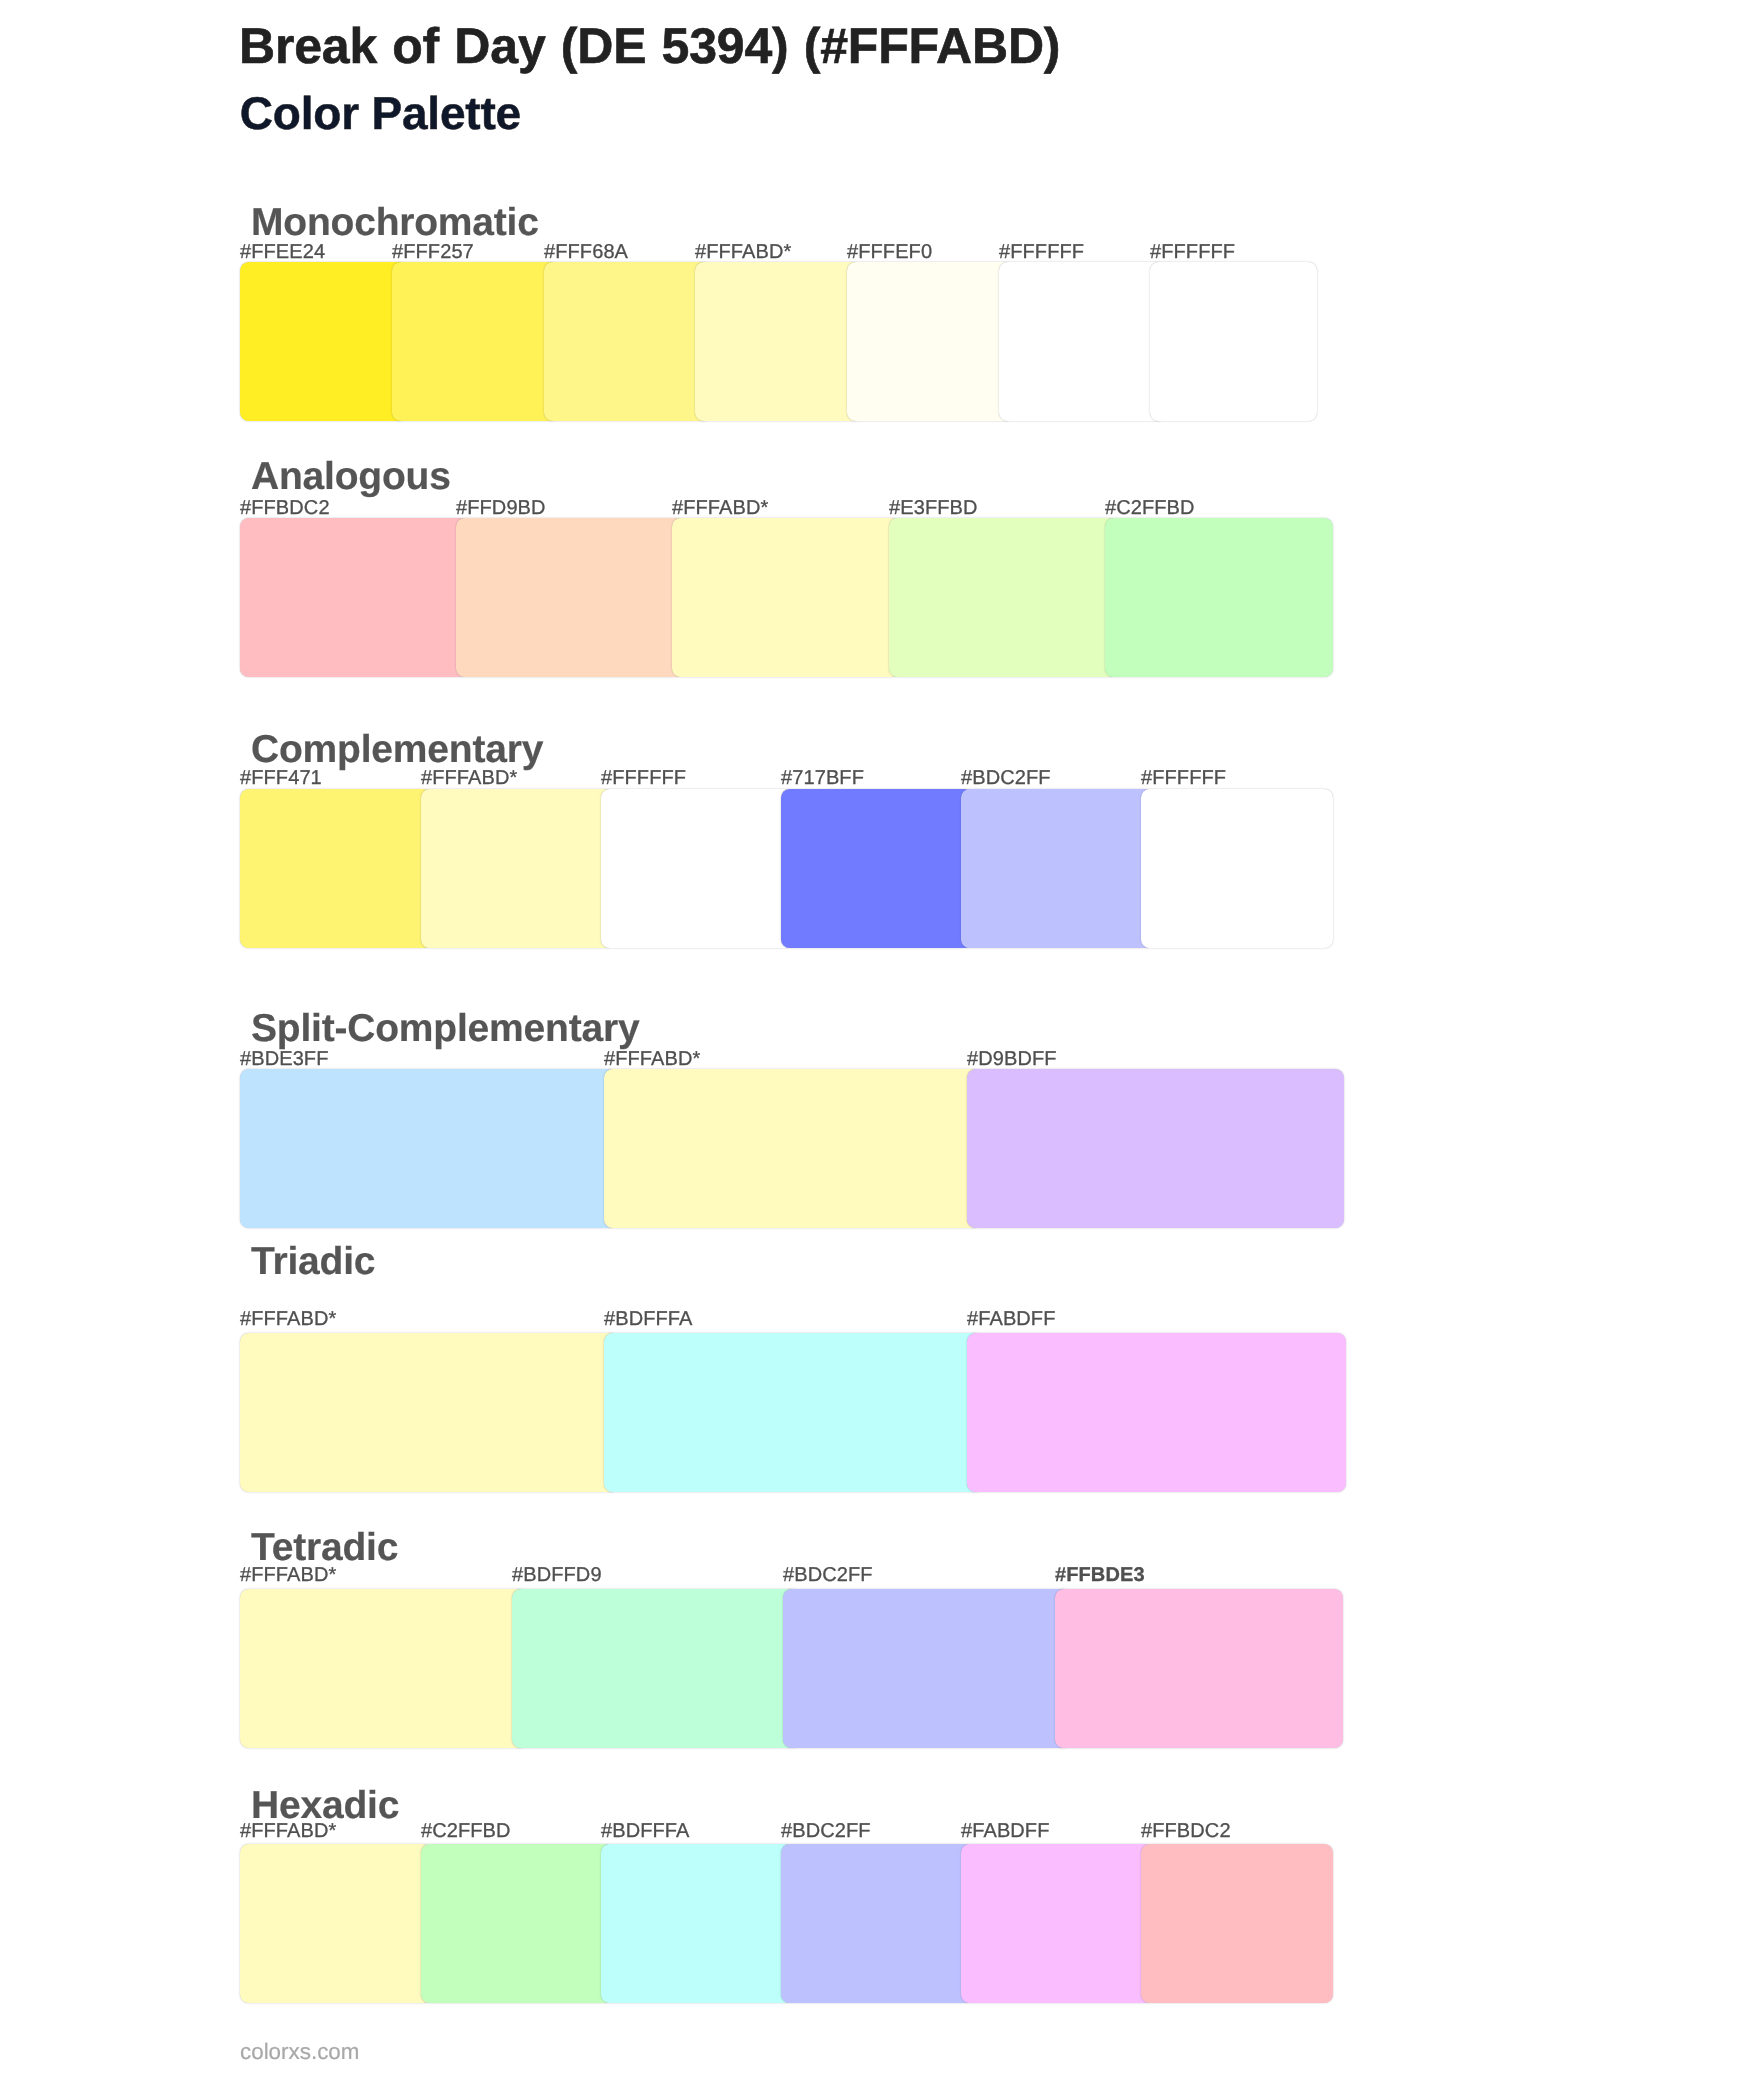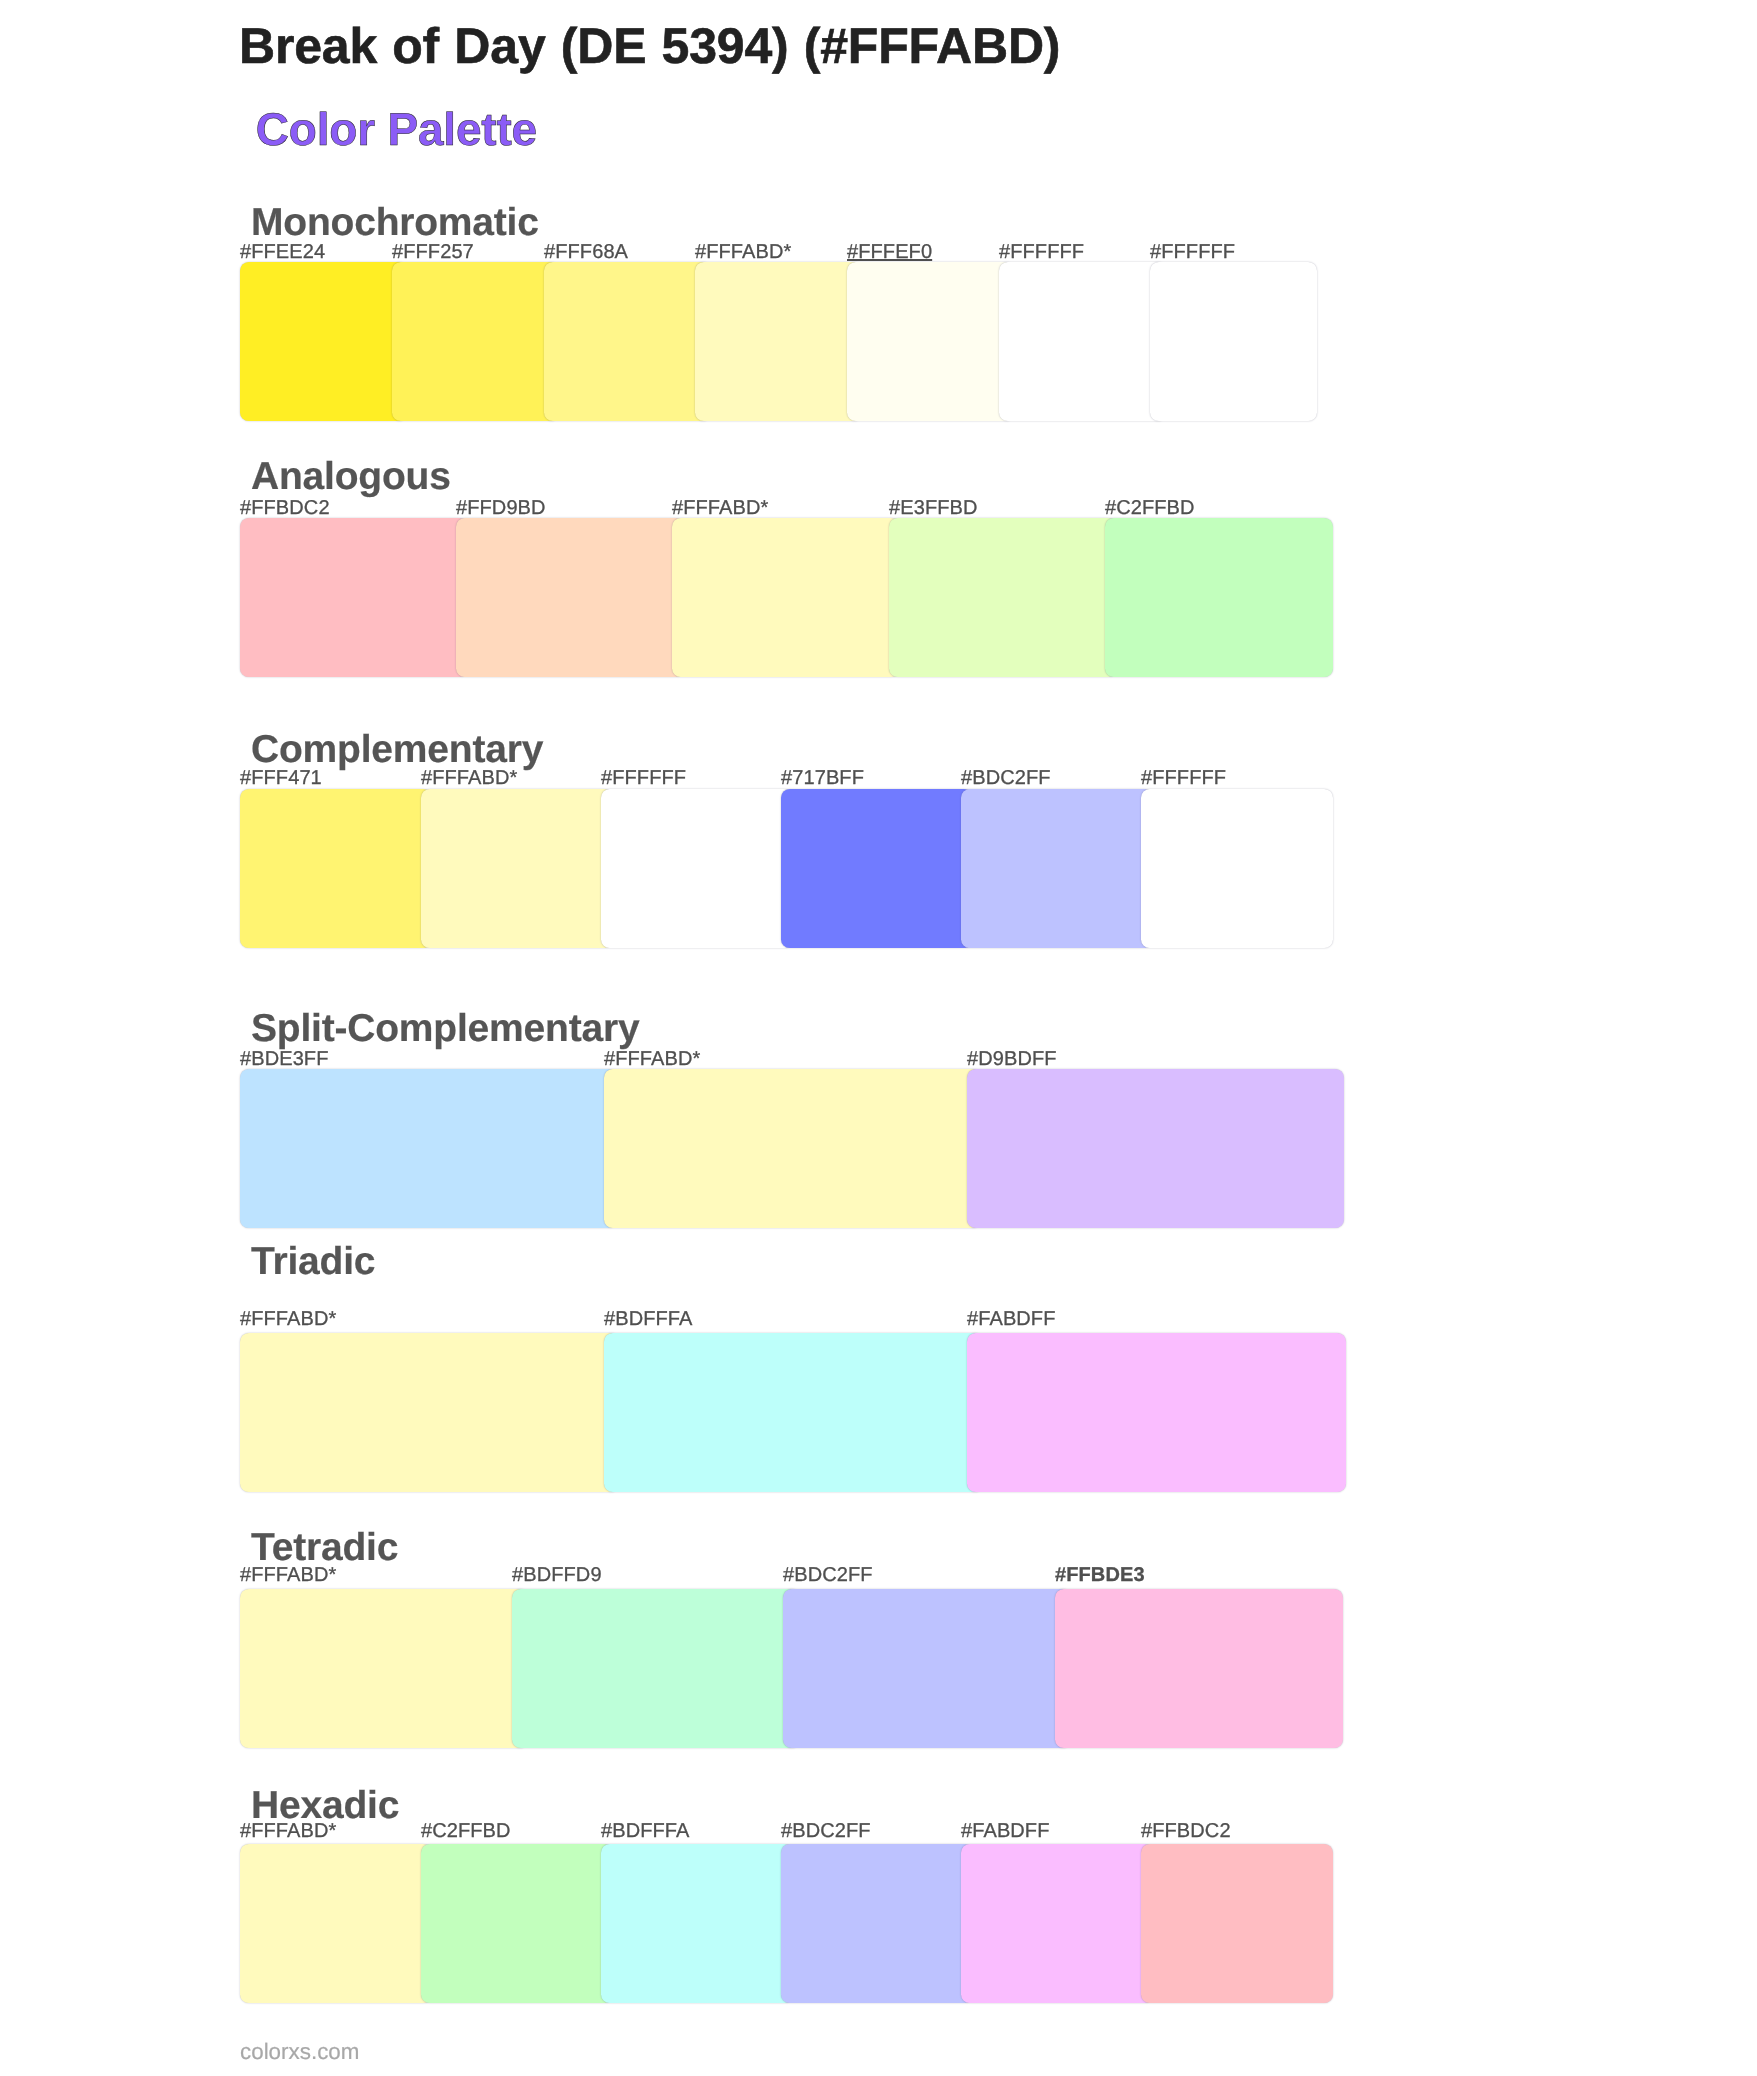--- a/index.html
+++ b/index.html
@@ -37,24 +37,24 @@
     -webkit-text-stroke: 0.6px #222222;
     letter-spacing: -0.2px;
     word-spacing: 1.6px;
     line-height: 1;
     white-space: nowrap;
   }
   .page-subtitle {
     position: absolute;
     left: 0.8px;
     top: 90px;
-    margin: 16px;
+    margin: 0;
     font-size: 46px;
     font-weight: 700;
-    color: #8b5cf6;
+    color: #0f172a;
     -webkit-text-stroke: 0.5px #222222;
     letter-spacing: -0.2px;
     line-height: 1;
     white-space: nowrap;
   }
 
   
   .section { position: absolute; left: 0; top: 0; }
   .section-title {
     position: absolute;
@@ -113,21 +113,21 @@
         <h3 class="section-title" style="left: 240px; top: 192px;">Monochromatic</h3>
         <div>
           <div class="swatch-label" style="left: 240px; top: 242px;">#FFEE24</div>
           <div class="swatch" title="#FFEE24" style="left: 240px; top: 262px; width: 167px; height: 159px; background: rgb(255, 238, 36); z-index: 10;"></div>
           <div class="swatch-label" style="left: 392px; top: 242px;">#FFF257</div>
           <div class="swatch" title="#FFF257" style="left: 392px; top: 262px; width: 167px; height: 159px; background: rgb(255, 242, 87); z-index: 11;"></div>
           <div class="swatch-label" style="left: 544px; top: 242px;">#FFF68A</div>
           <div class="swatch" title="#FFF68A" style="left: 544px; top: 262px; width: 167px; height: 159px; background: rgb(255, 246, 138); z-index: 12;"></div>
           <div class="swatch-label" style="left: 695px; top: 242px;">#FFFABD*</div>
           <div class="swatch" title="#FFFABD*" style="left: 695px; top: 262px; width: 167px; height: 159px; background: rgb(255, 250, 189); z-index: 13;"></div>
-          <div class="swatch-label" style="left: 847px; top: 242px; text-decoration: underline;">#FFFEF0</div>
+          <div class="swatch-label" style="left: 847px; top: 242px;">#FFFEF0</div>
           <div class="swatch" title="#FFFEF0" style="left: 847px; top: 262px; width: 167px; height: 159px; background: rgb(255, 254, 240); z-index: 14;"></div>
           <div class="swatch-label" style="left: 999px; top: 242px;">#FFFFFF</div>
           <div class="swatch" title="#FFFFFF" style="left: 999px; top: 262px; width: 167px; height: 159px; background: rgb(255, 255, 255); z-index: 15;"></div>
           <div class="swatch-label" style="left: 1150px; top: 242px;">#FFFFFF</div>
           <div class="swatch" title="#FFFFFF" style="left: 1150px; top: 262px; width: 167px; height: 159px; background: rgb(255, 255, 255); z-index: 16;"></div>
         </div>
       </div>
       <div class="section">
         <h3 class="section-title" style="left: 240px; top: 446px;">Analogous</h3>
         <div>

